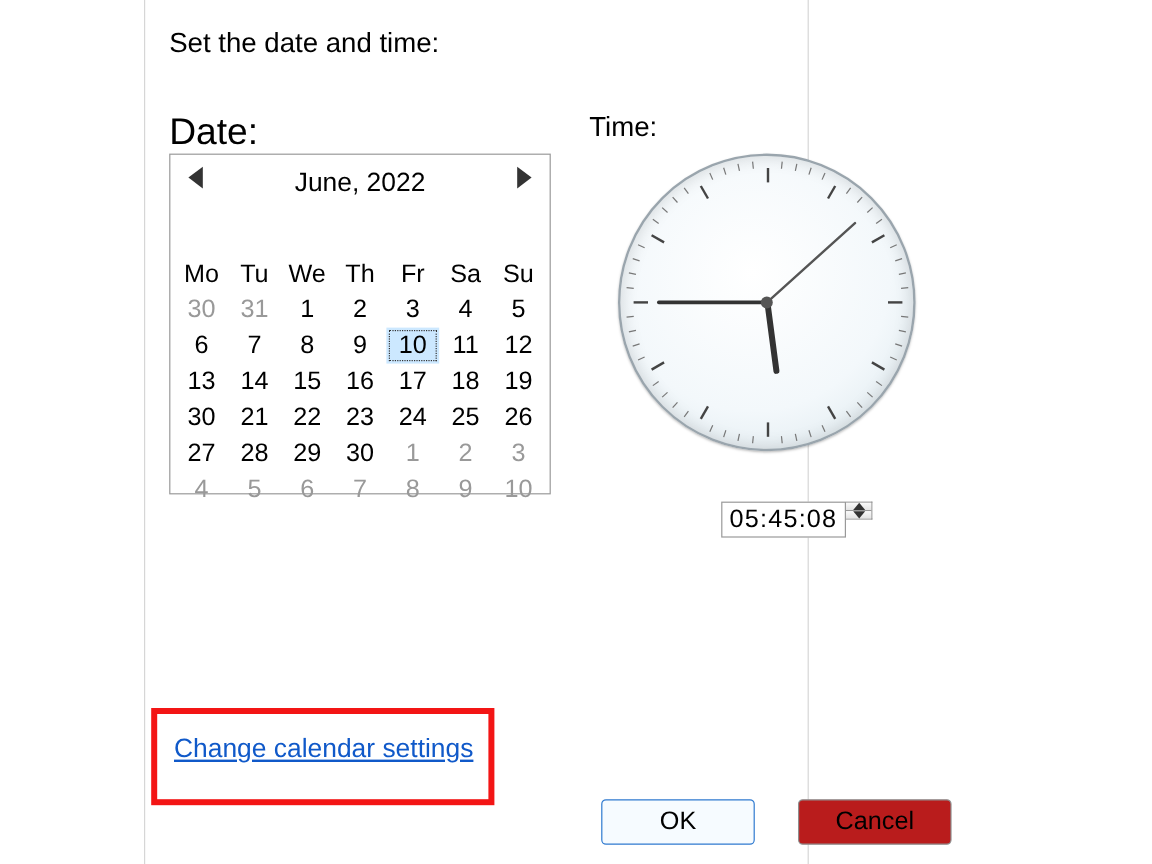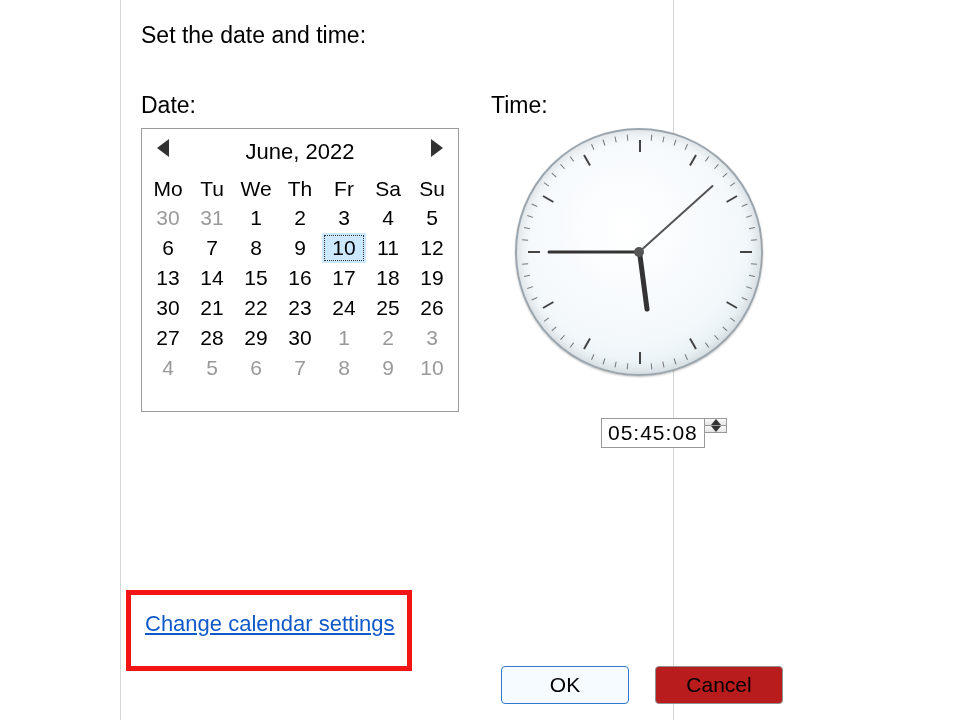--- a/index.html
+++ b/index.html
@@ -19,21 +19,21 @@
     border-right: 1px solid #d6d6d6;
     background: #fff;
   }
 
   .heading {
     position: absolute;
     left: 20px; top: 22px;
     font-size: 23px;
   }
 
-  .date-label { position: absolute; left: 20px; top: 92px; font-size: 23px; }
+  .date-label { position: absolute; left: 20px; top: 92px; font-size: 31px; }
   .time-label { position: absolute; left: 370px; top: 92px; font-size: 23px; }
 
   
   .calendar {
     position: absolute;
     left: 20px; top: 128px;
     width: 318px; height: 284px;
     border: 1px solid #9a9a9a;
     background: #fff;
   }
@@ -58,20 +58,21 @@
 
   .cal-grid {
     display: grid;
     grid-template-columns: repeat(7, 1fr);
     padding: 0 4px 4px 4px;
   }
   .cal-head {
     text-align: center;
     font-size: 21px;
     padding: 2px 0;
+    margin-top: 40px;
   }
   .cal-day {
     text-align: center;
     font-size: 21px;
     padding: 3px 0;
     cursor: pointer;
   }
   .cal-day.out { color: #999; }
   .cal-day.sel {
     background: #cce8ff;
@@ -168,21 +169,21 @@
     color: #1059c9;
     font-size: 22px;
     text-decoration: underline;
     cursor: pointer;
   }
 
   
   .btn-row {
     position: absolute;
     left: 380px; top: 666px;
-    display: flex; gap: 26px;
+    display: flex; gap: 36px;
   }
   .btn {
     width: 128px; height: 38px;
     font-size: 21px;
     font-family: inherit;
     background: #b91c1c;
     border: 1px solid #8f8f8f;
     border-radius: 4px;
     cursor: pointer;
   }

